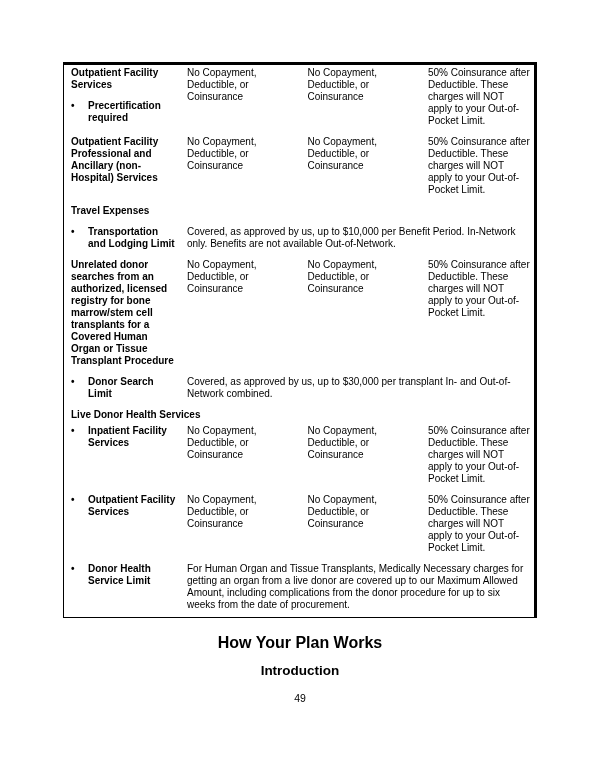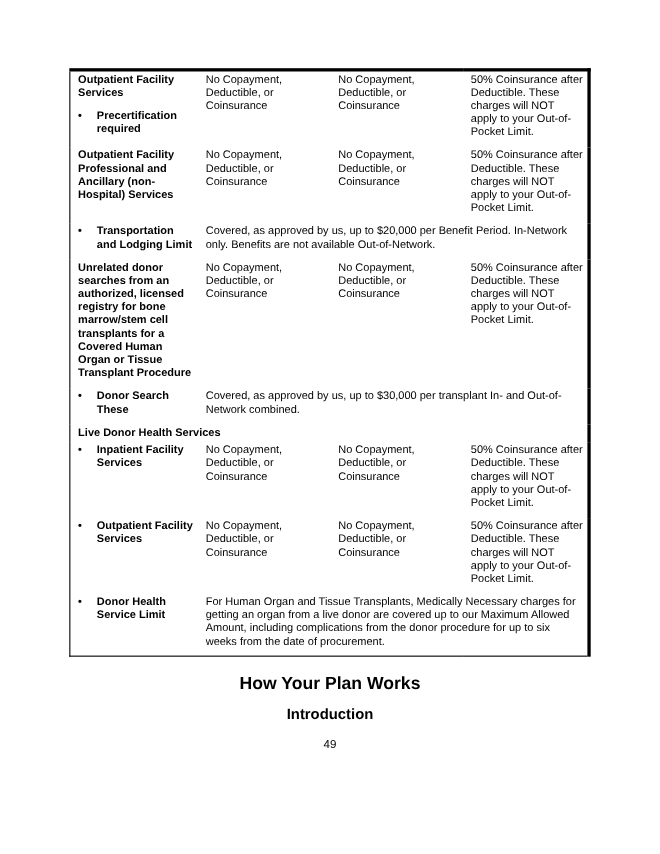--- a/index.html
+++ b/index.html
@@ -91,43 +91,46 @@
 
       <tr>
         <td class="name-cell">
           <div>Outpatient Facility Professional and Ancillary (non-Hospital) Services</div>
         </td>
         <td>No Copayment, Deductible, or Coinsurance</td>
         <td>No Copayment, Deductible, or Coinsurance</td>
         <td>50% Coinsurance after Deductible. These charges will NOT apply to your Out-of-Pocket Limit.</td>
       </tr>
 
+      <tr>
+        <td class="header-cell" colspan="4">Travel Expenses</td>
+      </tr>
 
       <tr>
         <td class="name-cell">
           <div class="bullet-line">
             <span class="bullet-marker">•</span>
             <span class="bullet-text">Transportation and Lodging Limit</span>
           </div>
         </td>
-        <td class="desc-cell" colspan="3">Covered, as approved by us, up to $20,000 per Benefit Period. In-Network only. Benefits are not available Out-of-Network.</td>
+        <td class="desc-cell" colspan="3">Covered, as approved by us, up to $10,000 per Benefit Period. In-Network only. Benefits are not available Out-of-Network.</td>
       </tr>
 
       <tr>
         <td class="name-cell">Unrelated donor searches from an authorized, licensed registry for bone marrow/stem cell transplants for a Covered Human Organ or Tissue Transplant Procedure</td>
         <td>No Copayment, Deductible, or Coinsurance</td>
         <td>No Copayment, Deductible, or Coinsurance</td>
         <td>50% Coinsurance after Deductible. These charges will NOT apply to your Out-of-Pocket Limit.</td>
       </tr>
 
       <tr>
         <td class="name-cell">
           <div class="bullet-line">
             <span class="bullet-marker">•</span>
-            <span class="bullet-text">Donor Search These</span>
+            <span class="bullet-text">Donor Search Limit</span>
           </div>
         </td>
         <td class="desc-cell" colspan="3">Covered, as approved by us, up to $30,000 per transplant In- and Out-of-Network combined.</td>
       </tr>
 
       <tr class="tight">
         <td class="header-cell" colspan="4">Live Donor Health Services</td>
       </tr>
 
       <tr>

